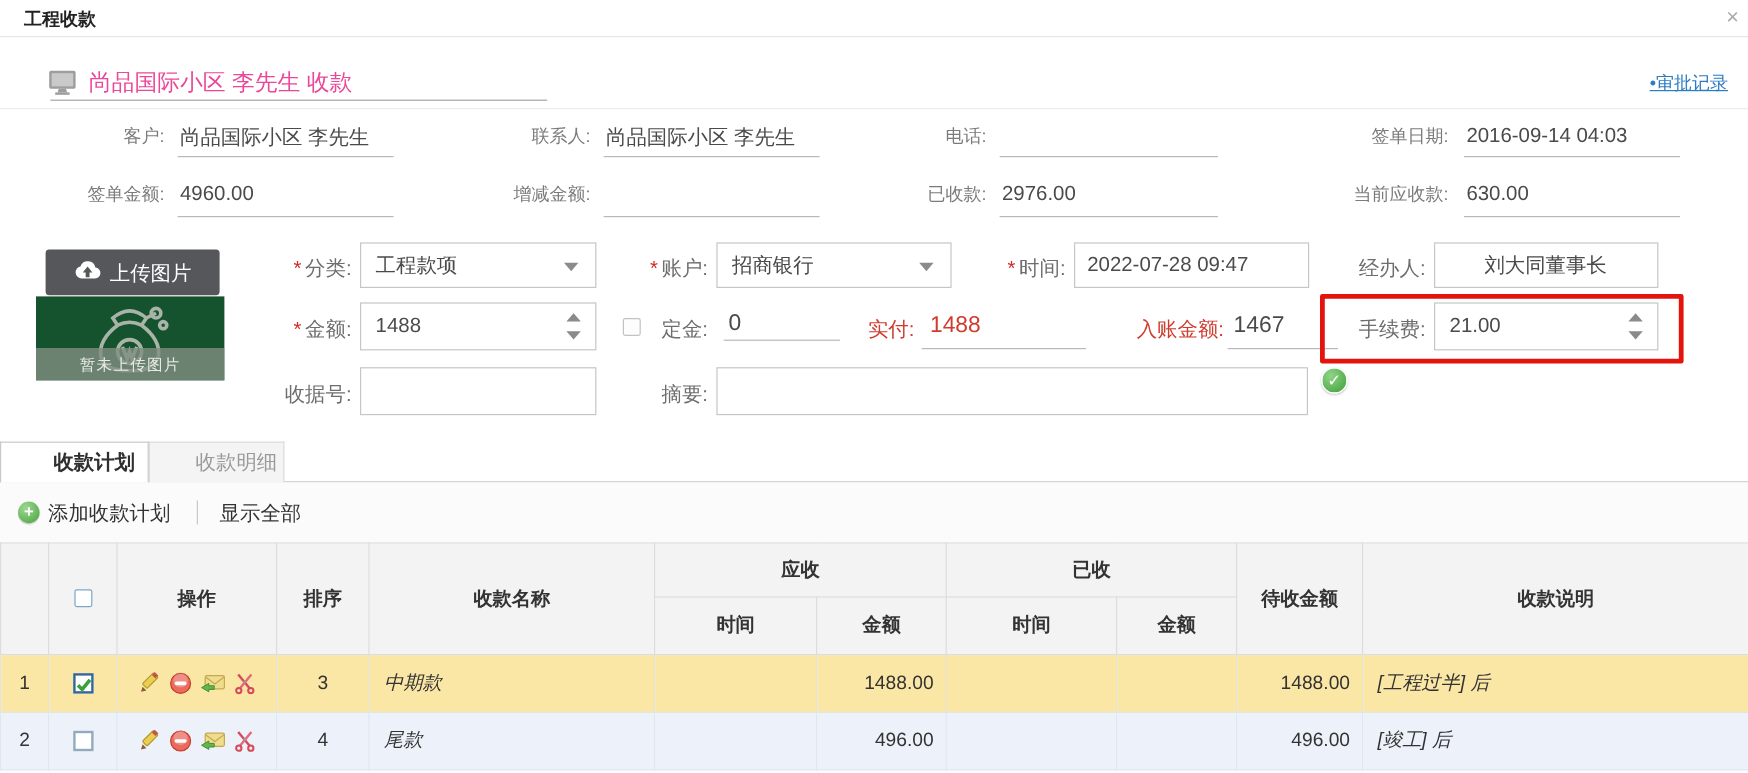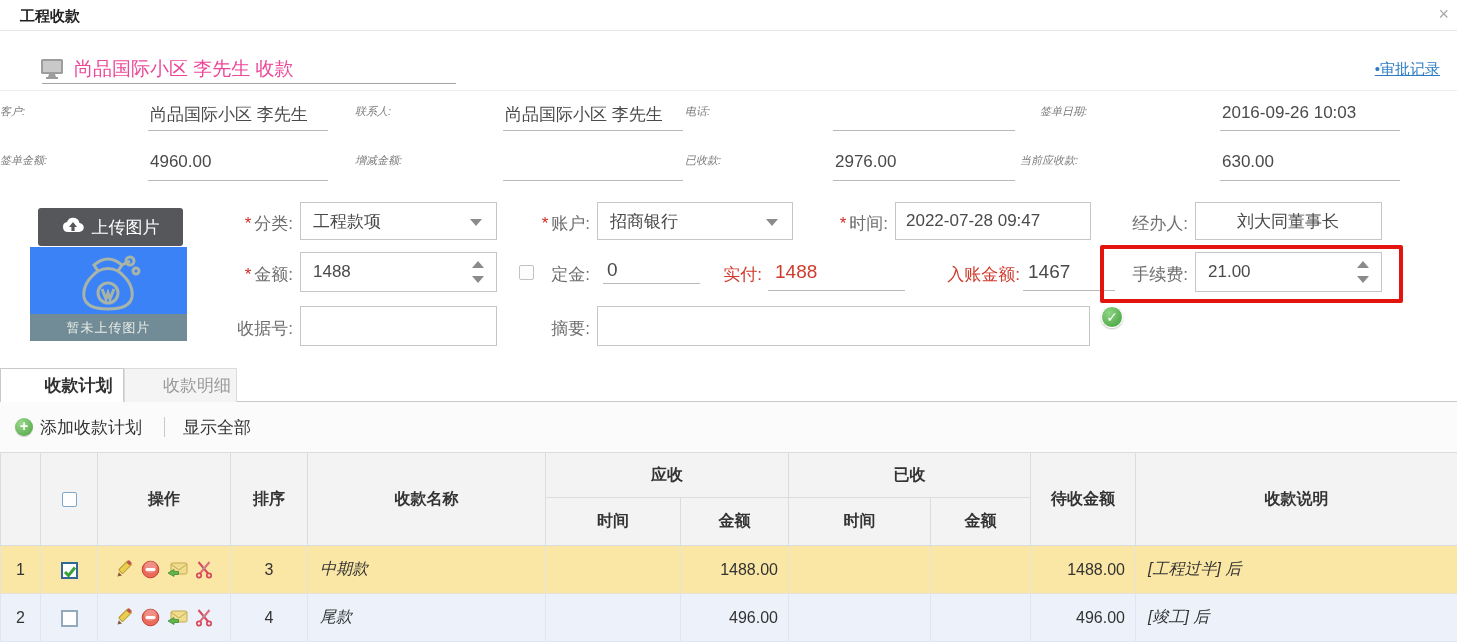--- a/index.html
+++ b/index.html
@@ -13,32 +13,32 @@
   .dlg-close { position:absolute; right:8px; top:4px; font-size:18px; color:#a9a9a9; cursor:pointer; line-height:20px; }
 
   
   .subtitle-icon { position:absolute; left:40px; top:58px; }
   .subtitle-text { position:absolute; left:74px; top:56px; font-size:19px; color:#ec4899; }
   .subtitle-line { position:absolute; left:42px; top:83px; width:414px; border-bottom:1px solid #a5a5a5; }
   .approval-link { position:absolute; left:1330px; top:60px; width:110px; text-align:right; font-size:15px; color:#2b7cc3; text-decoration:underline; cursor:pointer; }
   .section-divider { position:absolute; left:0; top:90px; width:100%; border-bottom:1px solid #ececec; }
 
   
-  .ilabel { position:absolute; font-size:11px; color:#7b7b7b; text-align:left; white-space:nowrap;font-style:italic; }
+  .ilabel { position:absolute; font-size:15px; color:#7b7b7b; text-align:right; white-space:nowrap; }
   .ivalue { position:absolute; font-size:17px; color:#4a4a4a; white-space:nowrap; overflow:hidden; }
   .uline  { position:absolute; border-bottom:1px solid #b9b9b9; height:1px; }
 
   
   .flabel { position:absolute; font-size:17px; color:#6e6e6e; text-align:right; white-space:nowrap; }
   .req { color:#d02b21; margin-right:3px; }
   .red-text { color:#cf3b2d; }
 
   .upload-btn { position:absolute; left:38px; top:208px; width:145px; height:38px; background:#56575a; border-radius:3px;
                 color:#fff; font-size:17px; display:flex; align-items:center; justify-content:center; gap:8px; cursor:pointer; }
-  .img-placeholder { position:absolute; left:30px; top:247px; width:157px; height:94px; background:#3b82f6; overflow:hidden; }
+  .img-placeholder { position:absolute; left:30px; top:247px; width:157px; height:70px; background:#14532d; overflow:hidden; }
   .img-placeholder svg { position:absolute; left:38px; top:4px; }
   .img-caption { position:absolute; left:0; bottom:0; width:100%; height:27px; background:rgba(128,143,128,0.8);
                  color:#e7ebe4; font-size:13px; text-align:center; line-height:27px; letter-spacing:1px; }
 
   .selectbox { position:absolute; height:38px; border:1px solid #c6c6c6; background:#fff; cursor:pointer; }
   .selectbox .sel-val { position:absolute; left:12px; top:7px; font-size:17px; color:#4a4a4a; }
   .sel-arrow { position:absolute; right:14px; top:16px; width:0; height:0; border-left:6px solid transparent; border-right:6px solid transparent; border-top:7px solid #8b8b8b; }
 
   .txtinput { position:absolute; height:38px; border:1px solid #c6c6c6; background:#fff; font-size:17px; color:#4a4a4a;
               padding:0 10px; font-family:inherit; outline:none; }
@@ -126,21 +126,21 @@
 
   <div class="ilabel" style="left:355px;width:137px;top:104px">联系人:</div>
   <div class="ivalue" style="left:505px;width:177px;top:103px">尚品国际小区 李先生</div>
   <div class="uline" style="left:503px;width:180px;top:130px"></div>
 
   <div class="ilabel" style="left:685px;width:137px;top:104px">电话:</div>
   <div class="ivalue" style="left:835px;width:178px;top:103px"></div>
   <div class="uline" style="left:833px;width:182px;top:130px"></div>
 
   <div class="ilabel" style="left:1040px;width:167px;top:104px">签单日期:</div>
-  <div class="ivalue" style="left:1222px;width:180px;top:103px">2016-09-26 10:03</div>
+  <div class="ivalue" style="left:1222px;width:180px;top:103px">2016-09-14 04:03</div>
   <div class="uline" style="left:1220px;width:180px;top:130px"></div>
 
   <div class="ilabel" style="left:0;width:137px;top:153px">签单金额:</div>
   <div class="ivalue" style="left:150px;width:177px;top:152px">4960.00</div>
   <div class="uline" style="left:148px;width:180px;top:180px"></div>
 
   <div class="ilabel" style="left:355px;width:137px;top:153px">增减金额:</div>
   <div class="ivalue" style="left:505px;width:177px;top:152px"></div>
   <div class="uline" style="left:503px;width:180px;top:180px"></div>
 

